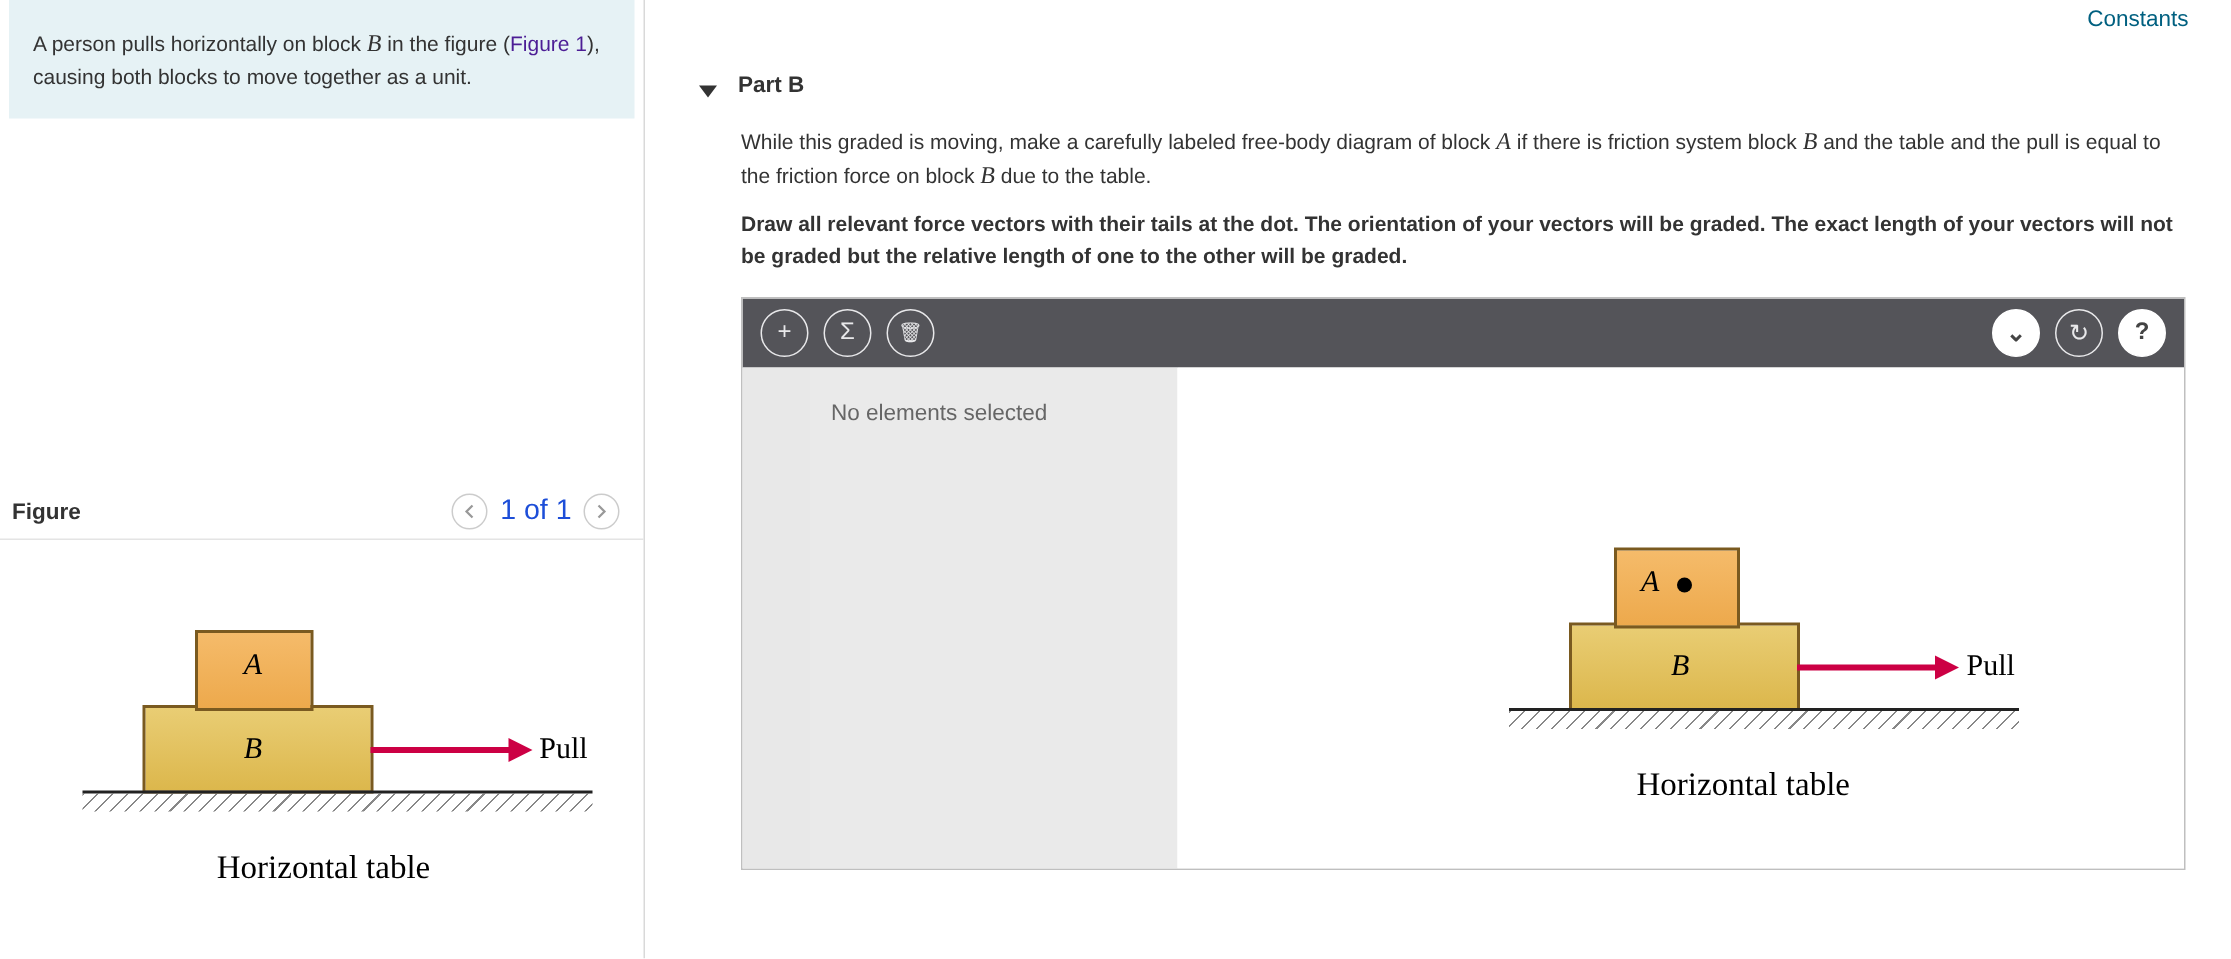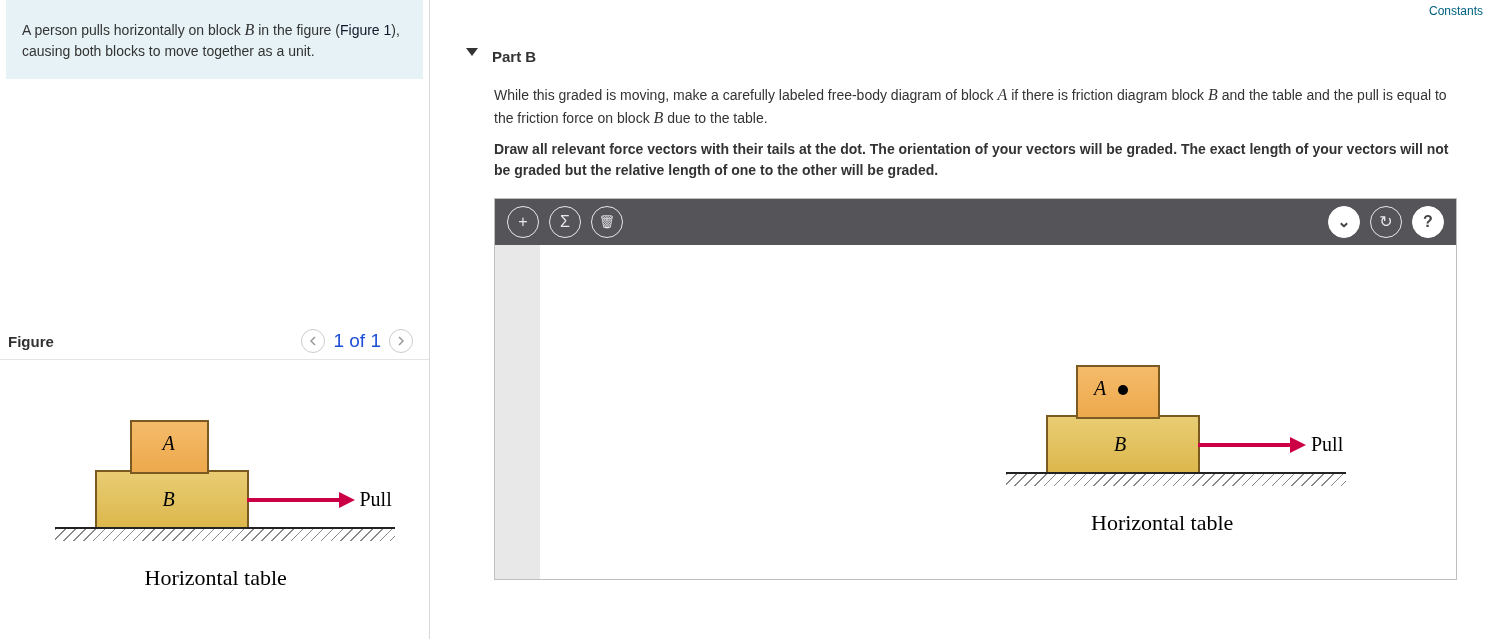--- a/index.html
+++ b/index.html
@@ -29,21 +29,21 @@
   }
   .problem-box {
     background: #e6f2f5;
     padding: 18px 16px 18px 16px;
     margin: 0 6px 0 6px;
     font-size: 14px;
     line-height: 1.45;
     color: #333;
   }
   .problem-box .inline-i { font-style: italic; font-family: "Times New Roman", serif; font-size: 16px;}
-  .link-text { color: #0f172a; cursor: pointer; }
+  .link-text { color: #4c1d95; cursor: pointer; }
   .figure-head {
     display: flex;
     align-items: center;
     justify-content: space-between;
     padding: 0 16px 6px 8px;
     margin-top: 250px;
     border-bottom: 1px solid #e4e4e4;
   }
   .figure-title { font-weight: bold; font-size: 15px; color:#333;text-align:right;}
   .pager { display: flex; align-items: center; gap: 8px; color:#555;}
@@ -111,25 +111,25 @@
     background:#000;
   }
 
   
   .right-pane {
     flex: 1 1 auto;
     position: relative;
     padding: 0;
   }
   .constants-link {
-    position:absolute; top:4px; right:4px;
-    color:#006080; font-size:12px; cursor:pointer;
+    position:absolute; top:4px; right:28px;
+    color:#006080; font-size:15px; cursor:pointer;
   }
   .part-header {
-    display:flex; align-items:flex-start; gap:14px;
+    display:flex; align-items:flex-end; gap:14px;
     padding: 48px 14px 18px 36px;
   }
   .part-caret {
     width:0;height:0;
     border-left:6px solid transparent;
     border-right:6px solid transparent;
     border-top:8px solid #333;
   }
   .part-title { font-weight:bold; font-size:15px; }
 
@@ -235,21 +235,21 @@
   <div class="right-pane">
     <div class="constants-link">Constants</div>
 
     <div class="part-header">
       <div class="part-caret"></div>
       <div class="part-title">Part B</div>
     </div>
 
     <div class="prompt-block">
       <p>
-        <span>While this graded is moving, make a carefully labeled free-body diagram of block </span><span class="ser">A</span><span> if there is friction diagram block </span><span class="ser">B</span><span> and the table and the pull is equal to the friction force on block </span><span class="ser">B</span><span> due to the table.</span>
+        <span>While this graded is moving, make a carefully labeled free-body diagram of block </span><span class="ser">A</span><span> if there is friction system block </span><span class="ser">B</span><span> and the table and the pull is equal to the friction force on block </span><span class="ser">B</span><span> due to the table.</span>
       </p>
       <p class="bold">Draw all relevant force vectors with their tails at the dot. The orientation of your vectors will be graded. The exact length of your vectors will not be graded but the relative length of one to the other will be graded.</p>
     </div>
 
     <div class="drawing-frame">
       <div class="toolbar">
         <div class="tool-btn">
             <span>+</span>
           </div>
         <div class="tool-btn">
@@ -265,20 +265,23 @@
         <div class="tool-btn">
             <span>↻</span>
           </div>
         <div class="tool-btn filled">
             <span>?</span>
           </div>
       </div>
 
       <div class="draw-body">
         <div class="side-palette"></div>
+        <div class="selection-panel">
+          <span>No elements selected</span>
+        </div>
         <div class="draw-canvas">
           <div class="figure-canvas-2">
 
             <div class="blk-B" style="left:70px; top:60px; width:150px; height:55px;"></div>
 
             <div class="blk-A" style="left:100px; top:10px; width:80px; height:50px;"></div>
             <div class="blk-label" style="left:118px; top:22px;">A</div>
             <div class="dot" style="left:142px; top:30px;"></div>
             <div class="blk-label" style="left:138px; top:78px;">B</div>
             <div class="ground-line" style="left:30px; top:117px; width:340px;"></div>

